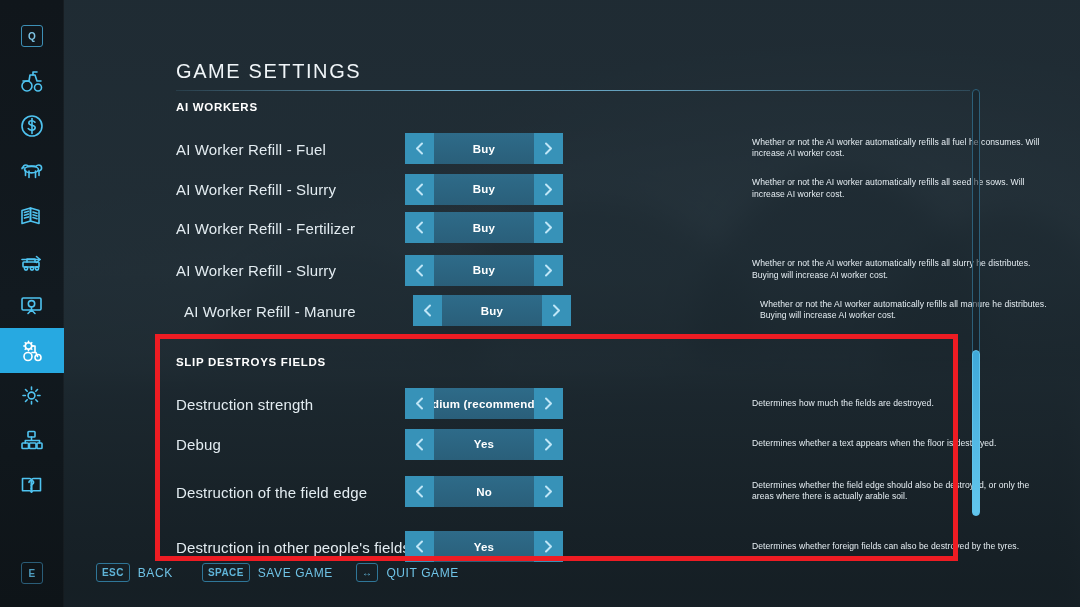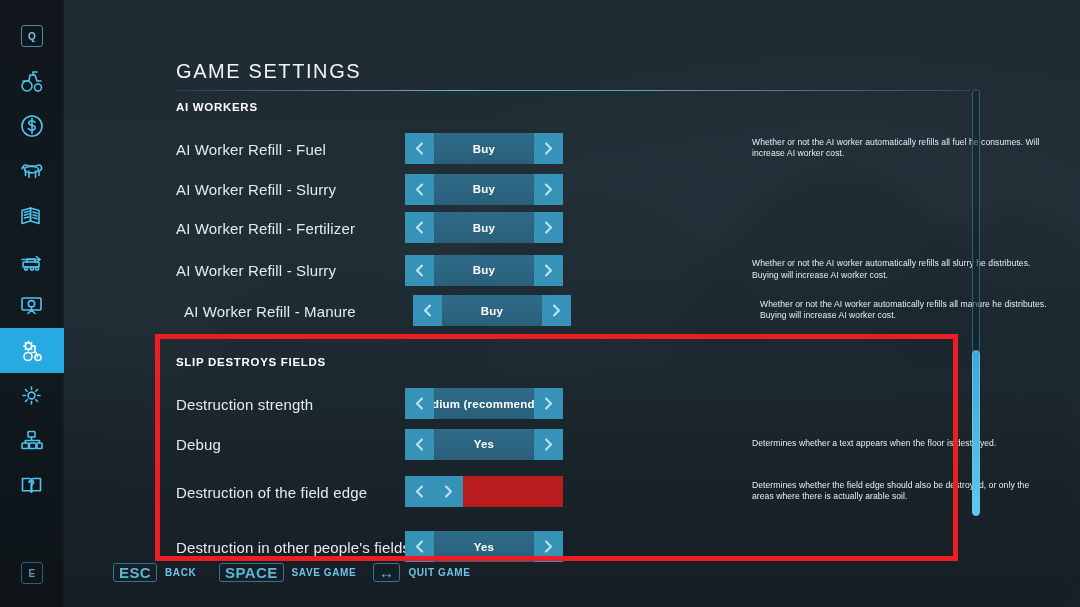--- a/index.html
+++ b/index.html
@@ -138,24 +138,24 @@
 
   
   .footer { position:absolute; left:64px; bottom:0; right:0; height:56px; z-index:15; }
   .fkey {
     position:absolute; display:flex; align-items:center; gap:8px; top:12px;
   }
   .fkey .cap {
     height:19px; min-width:22px; padding:0 5px;
     border:1.5px solid #2f7698; border-radius:3px;
     display:flex; align-items:center; justify-content:center;
-    color:#5fb4d8; font-size:15px; font-weight:bold; letter-spacing:0.4px;margin-left:17px;
+    color:#5fb4d8; font-size:10px; font-weight:bold; letter-spacing:0.4px;
   }
   .fkey .txt {
-    color:#6fc3e6; font-size:10px; font-weight:bold; letter-spacing:0.6px;
+    color:#6fc3e6; font-size:12px; font-weight:normal; letter-spacing:0.6px;
   }
 </style>
 </head>
 <body>
 
 <div id="screen">
 
   <div class="bg-scene">
     <div class="bg-hill h1"></div>
     <div class="bg-hill h2"></div>
@@ -332,20 +332,21 @@
                 <path d="M7 1.5L2 6.5l5 5" stroke-linecap="round" stroke-linejoin="round"></path>
               </svg>
             </div>
             <div class="sel-value">Buy</div>
             <div class="sel-arrow">
               <svg width="9" height="13" viewBox="0 0 9 13">
                 <path d="M2 1.5l5 5-5 5" stroke-linecap="round" stroke-linejoin="round"></path>
               </svg>
             </div>
           </div>
+          <div class="row-desc">Whether or not the AI worker automatically refills all seed he sows. Will increase AI worker cost.</div>
         </div>
         <div class="row" style="top: 212px;">
           <div class="row-label">AI Worker Refill - Fertilizer</div>
           <div class="selector">
             <div class="sel-arrow">
               <svg width="9" height="13" viewBox="0 0 9 13">
                 <path d="M7 1.5L2 6.5l5 5" stroke-linecap="round" stroke-linejoin="round"></path>
               </svg>
             </div>
             <div class="sel-value">Buy</div>
@@ -399,20 +400,21 @@
                 <path d="M7 1.5L2 6.5l5 5" stroke-linecap="round" stroke-linejoin="round"></path>
               </svg>
             </div>
             <div class="sel-value">Medium (recommended)</div>
             <div class="sel-arrow">
               <svg width="9" height="13" viewBox="0 0 9 13">
                 <path d="M2 1.5l5 5-5 5" stroke-linecap="round" stroke-linejoin="round"></path>
               </svg>
             </div>
           </div>
+          <div class="row-desc">Determines how much the fields are destroyed.</div>
         </div>
         <div class="row" style="top: 428.5px;">
           <div class="row-label">Debug</div>
           <div class="selector">
             <div class="sel-arrow">
               <svg width="9" height="13" viewBox="0 0 9 13">
                 <path d="M7 1.5L2 6.5l5 5" stroke-linecap="round" stroke-linejoin="round"></path>
               </svg>
             </div>
             <div class="sel-value">Yes</div>
@@ -425,20 +427,21 @@
           <div class="row-desc">Determines whether a text appears when the floor is destroyed.</div>
         </div>
         <div class="row" style="top: 469px; margin-top: 7px;">
           <div class="row-label">Destruction of the field edge</div>
           <div class="selector">
             <div class="sel-arrow">
               <svg width="9" height="13" viewBox="0 0 9 13">
                 <path d="M7 1.5L2 6.5l5 5" stroke-linecap="round" stroke-linejoin="round"></path>
               </svg>
             </div>
+            <div class="sel-value">No</div>
             <div class="sel-arrow">
               <svg width="9" height="13" viewBox="0 0 9 13">
                 <path d="M2 1.5l5 5-5 5" stroke-linecap="round" stroke-linejoin="round"></path>
               </svg>
             </div>
           </div>
           <div class="row-desc">Determines whether the field edge should also be destroyed, or only the areas where there is actually arable soil.</div>
         </div>
         <div class="row" style="top: 531px;">
           <div class="row-label">Destruction in other people's fields</div>
@@ -448,20 +451,21 @@
                 <path d="M7 1.5L2 6.5l5 5" stroke-linecap="round" stroke-linejoin="round"></path>
               </svg>
             </div>
             <div class="sel-value">Yes</div>
             <div class="sel-arrow">
               <svg width="9" height="13" viewBox="0 0 9 13">
                 <path d="M2 1.5l5 5-5 5" stroke-linecap="round" stroke-linejoin="round"></path>
               </svg>
             </div>
           </div>
+          <div class="row-desc">Determines whether foreign fields can also be destroyed by the tyres.</div>
         </div>
       </div>
 
     <div class="scroll-track"></div>
     <div class="scroll-thumb" id="scroll-thumb" style="top: 350px; height: 166px;"></div>
   </div>
 
   <div class="red-box" id="red-box" style="left: 155px; top: 334px; width: 803px; height: 226.5px;"></div>
 
   <div class="footer" id="footer">

